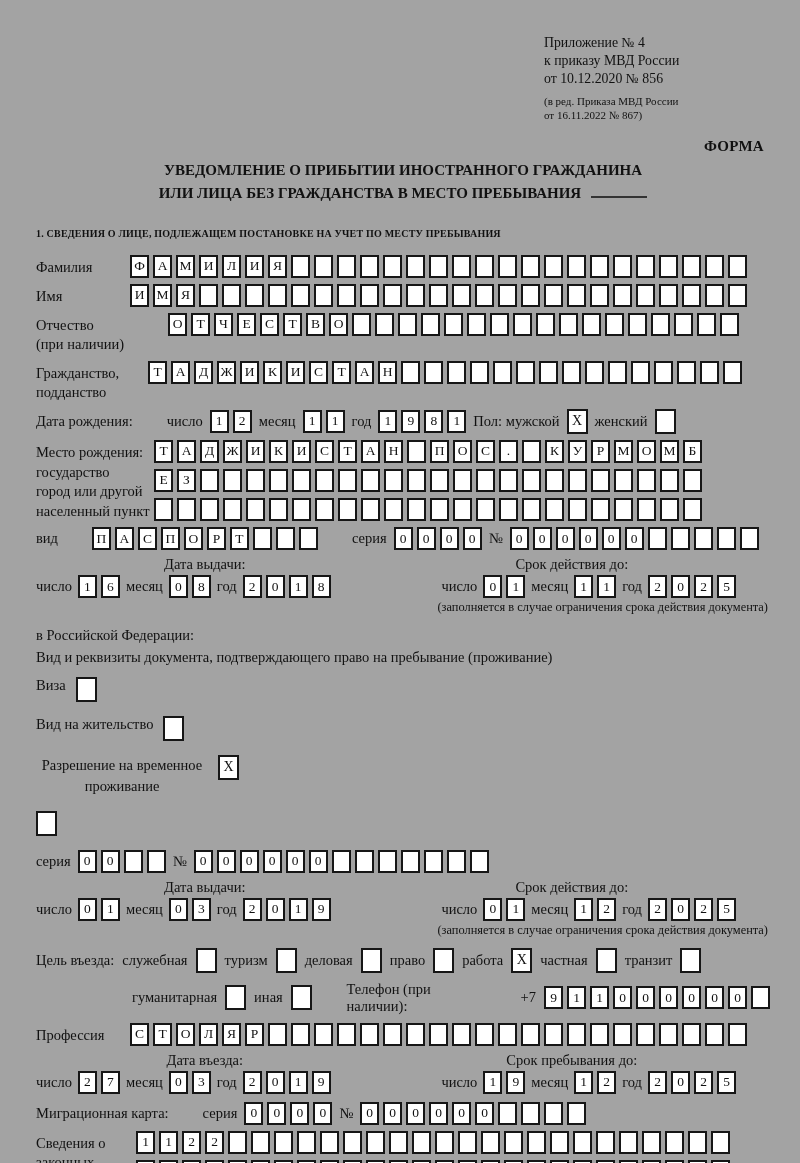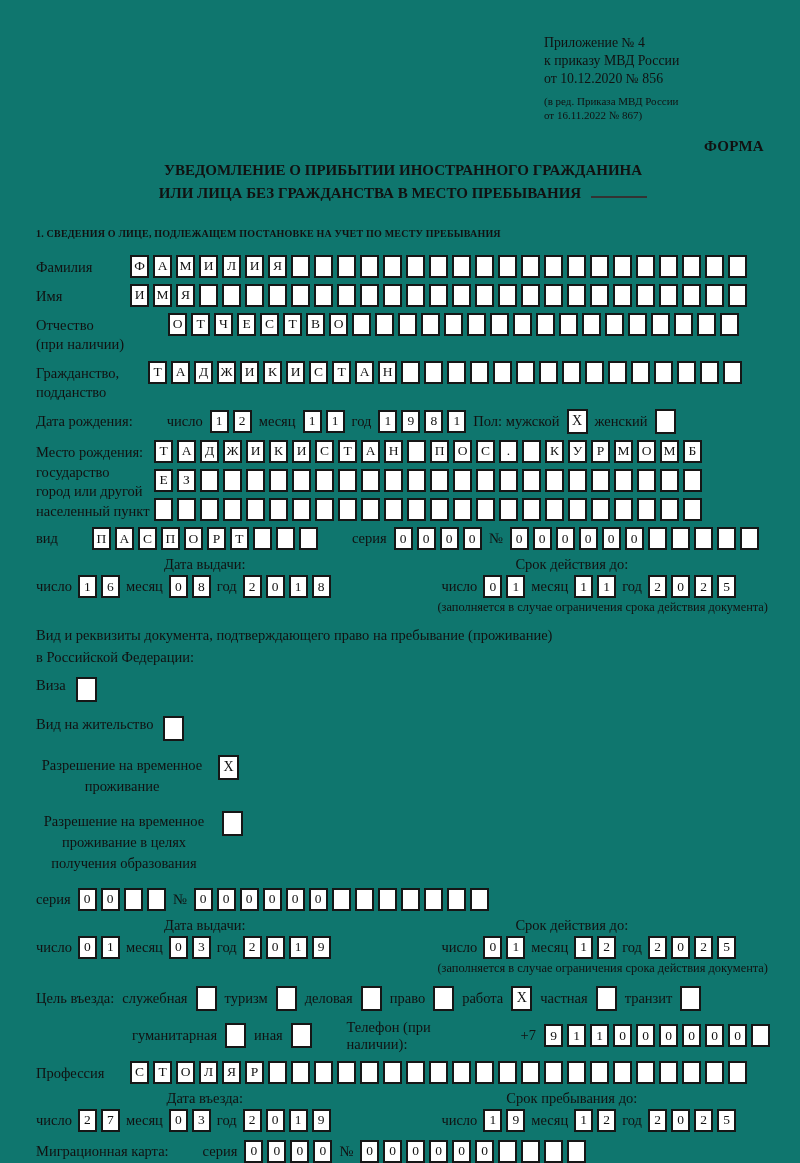--- a/index.html
+++ b/index.html
@@ -1,21 +1,21 @@
 <!DOCTYPE html>
 <html lang="ru"><head>
 <meta charset="utf-8">
 <style>
   html,body { margin:0; padding:0; background:#ffffff; }
   .page {
     position:relative;
     width:800px; height:1163px;
     box-sizing:border-box;
     padding:34px 30px 10px 36px;
-    background:#0f766e;
+    background:#a3a3a3;
     color:#111111;
     font-family:"Liberation Serif","DejaVu Serif",serif;
     font-size:14.5px;
     overflow:hidden;
   }
   
   .annex { margin-left:508px; line-height:1.32; font-size:13.8px; }
   .annex .sub { font-size:11px; margin-top:5px; line-height:1.3; }
   .forma { text-align:right; padding-right:6px; font-weight:bold; font-size:15px; margin-top:16px; letter-spacing:.3px; }
   
@@ -425,39 +425,38 @@
           <span class="cell">2</span>
           <span class="cell">0</span>
           <span class="cell">2</span>
           <span class="cell">5</span>
         </span>
     </span>
   </div>
   <div class="note-right">(заполняется в случае ограничения срока действия документа)</div>
 
   <div class="intro">
+    <div>в Российской Федерации:</div>
     <div>Вид и реквизиты документа, подтверждающего право на пребывание (проживание)</div>
-    <div>в Российской Федерации:</div>
   </div>
 
   <div class="opts-row">
     <span class="opt">
       <span class="opt-label">Виза</span>
       <span class="checkbox"></span>
     </span>
     <span class="opt">
       <span class="opt-label">Вид на жительство</span>
       <span class="checkbox"></span>
     </span>
     <span class="opt">
       <span class="opt-label multi w170">Разрешение на временное проживание</span>
       <span class="checkbox">X</span>
     </span>
     <span class="opt">
-      <span class="opt-label multi w176">Разрешение на временное проживание в целях получения образования</span>
       <span class="checkbox"></span>
     </span>
   </div>
 
   <div class="inline-row">
     <span class="lbl">серия</span>
     <span class="cells">
         <span class="cell">0</span>
         <span class="cell">0</span>
         <span class="cell"></span>

